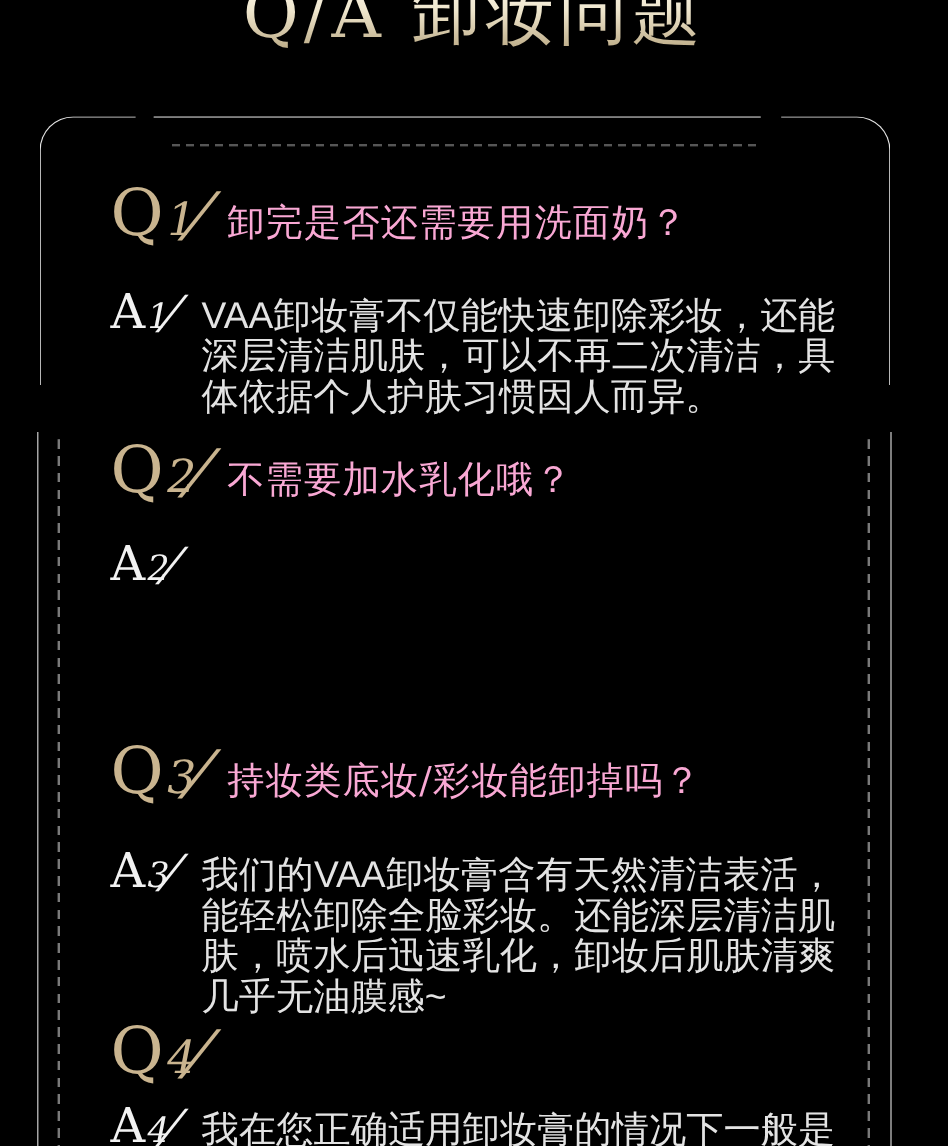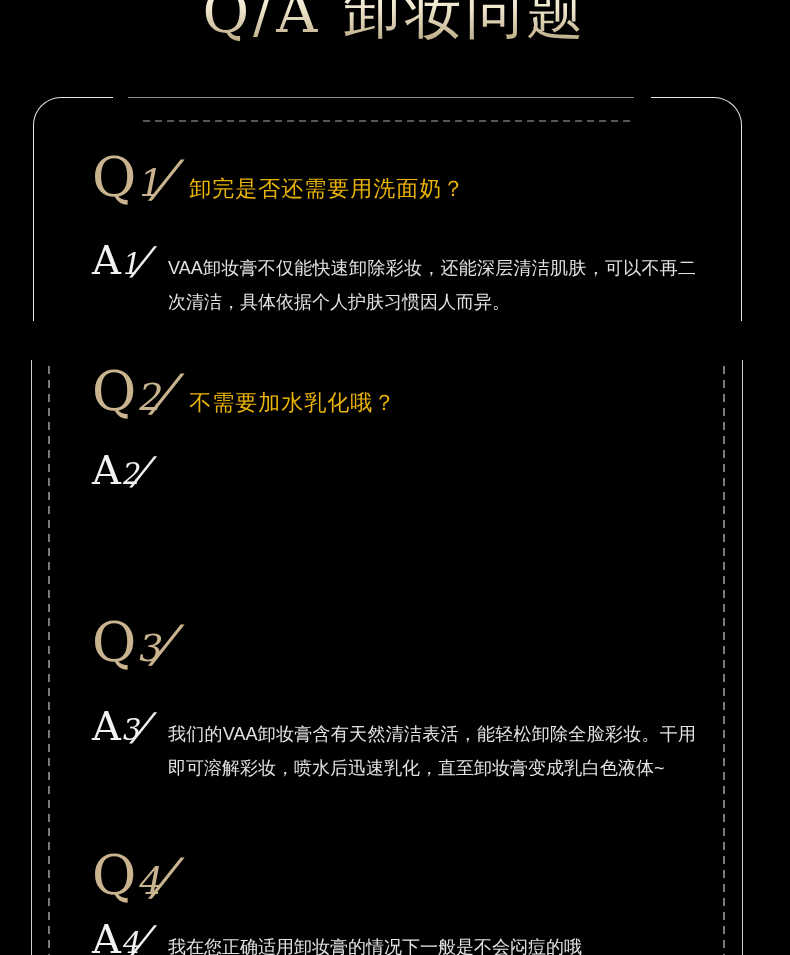--- a/index.html
+++ b/index.html
@@ -67,22 +67,22 @@
     font-style:italic;font-size:38px;line-height:1;margin-left:3px;
   }
   .q-slash{
     font-family:"DejaVu Serif","Liberation Serif",serif;
     font-style:italic;font-size:50px;line-height:0;
     display:inline-block;transform:skewX(-16deg);
     margin-left:-5px;
   }
   .q-text{
     font-family:"DejaVu Serif","Liberation Serif",serif;
-    font-size:22px;letter-spacing:1px;margin-left:14px;
-    color:#eab308;
+    font-size:31px;letter-spacing:1px;margin-left:14px;
+    color:#f9a8d4;
   }
   
   .a-row{
     position:absolute;left:92px;
     display:flex;align-items:baseline;
   }
   .a-label-group{
     flex:none;width:76px;
     display:flex;align-items:baseline;
     color:#f2f2f2;white-space:nowrap;
@@ -97,21 +97,21 @@
   }
   .a-slash{
     font-family:"DejaVu Serif","Liberation Serif",serif;
     font-style:italic;font-size:38px;line-height:0;
     display:inline-block;transform:skewX(-16deg);
     margin-left:-4px;
   }
   .a-text{
     width:528px;
     font-family:"Liberation Sans",sans-serif;
-    font-size:18px;line-height:34px;
+    font-size:31px;line-height:34px;
     color:#e3e3e3;
     text-align:justify;
   }
   
   .q1{top:151px;} .a1{top:240px;}
   .q2{top:365px;} .a2{top:450px;}
   .q3{top:616px;} .a3{top:706px;}
   .q4{top:849px;} .a4{top:919px;}
 </style>
 </head>
@@ -154,28 +154,29 @@
     <span class="a-letter">A</span>
     <span class="a-number">2</span>
     <span class="a-slash">/</span>
   </span>
 </div>
 
 <div class="q-row q3">
   <span class="q-letter">Q</span>
   <span class="q-number">3</span>
   <span class="q-slash">/</span>
+  <span class="q-text">持妆类底妆/彩妆能卸掉吗？</span>
 </div>
 <div class="a-row a3">
   <span class="a-label-group">
     <span class="a-letter">A</span>
     <span class="a-number">3</span>
     <span class="a-slash">/</span>
   </span>
-  <span class="a-text">我们的VAA卸妆膏含有天然清洁表活，能轻松卸除全脸彩妆。干用即可溶解彩妆，喷水后迅速乳化，直至卸妆膏变成乳白色液体~</span>
+  <span class="a-text">我们的VAA卸妆膏含有天然清洁表活，能轻松卸除全脸彩妆。还能深层清洁肌肤，喷水后迅速乳化，卸妆后肌肤清爽几乎无油膜感~</span>
 </div>
 
 <div class="q-row q4">
   <span class="q-letter">Q</span>
   <span class="q-number">4</span>
   <span class="q-slash">/</span>
 </div>
 <div class="a-row a4">
   <span class="a-label-group">
     <span class="a-letter">A</span>

